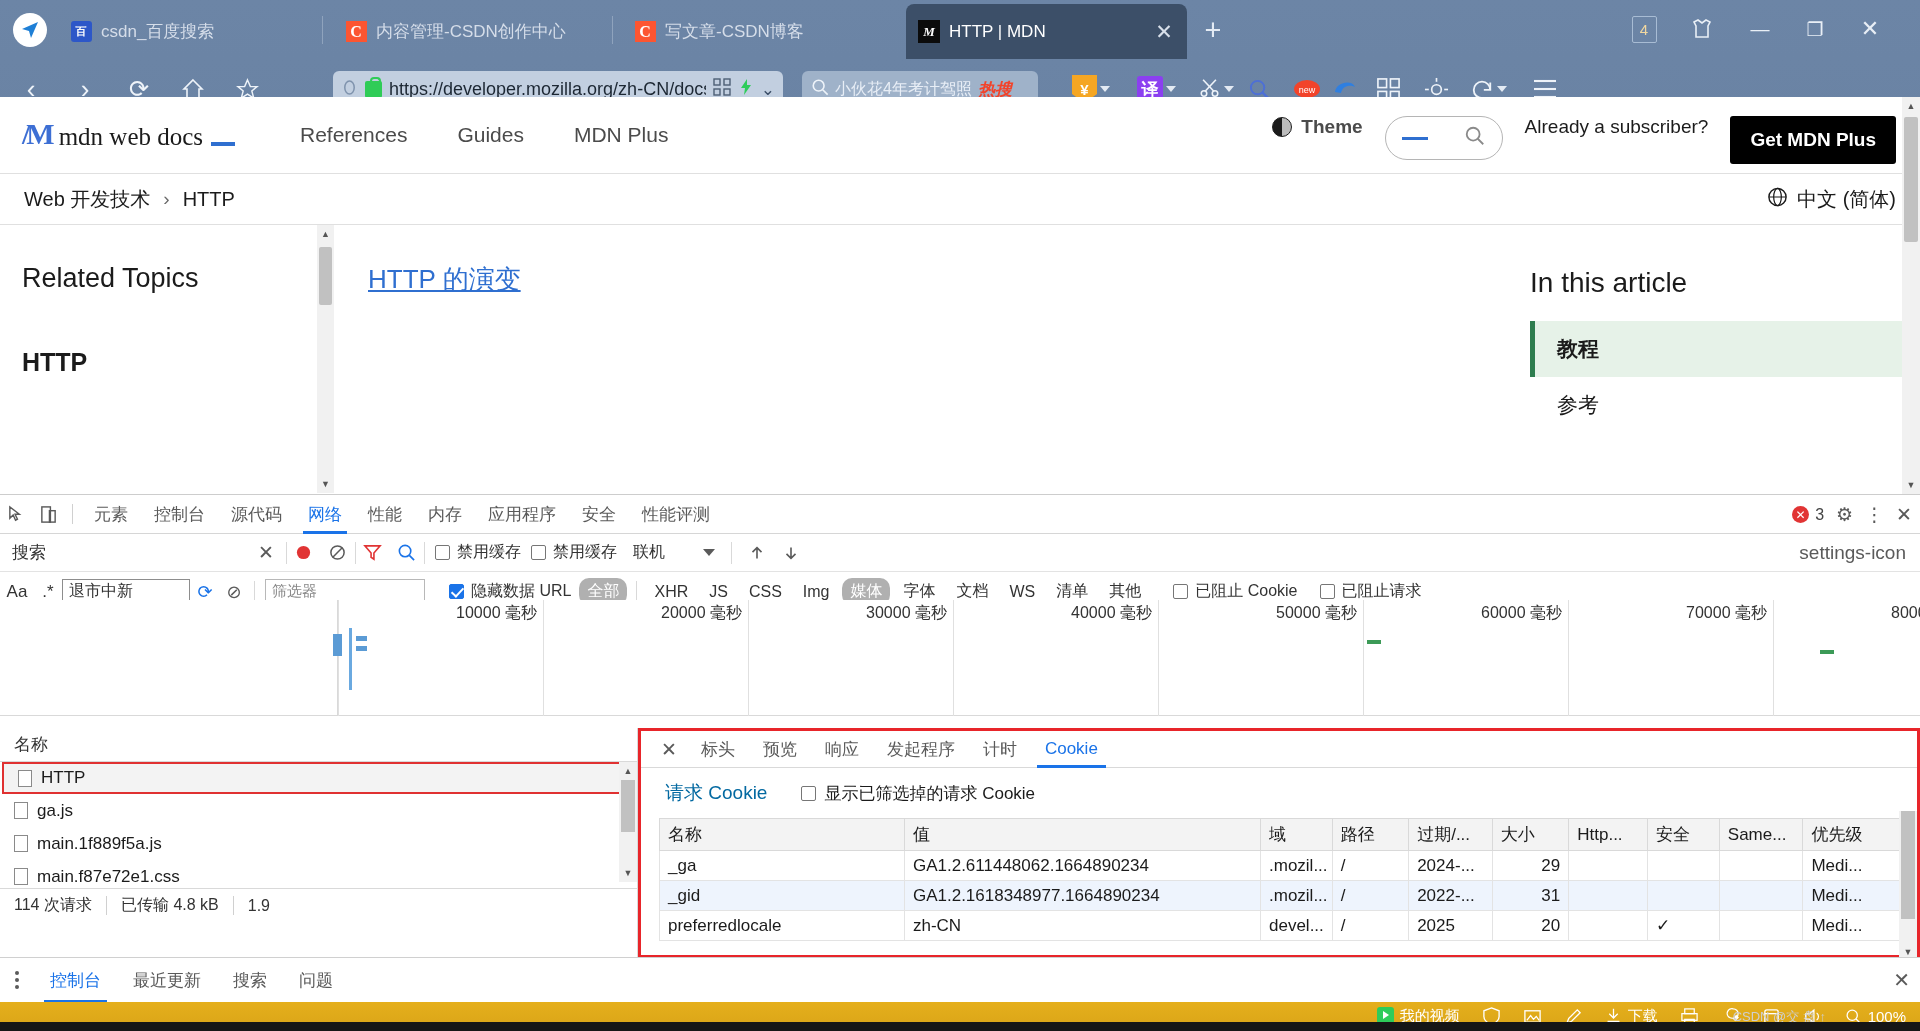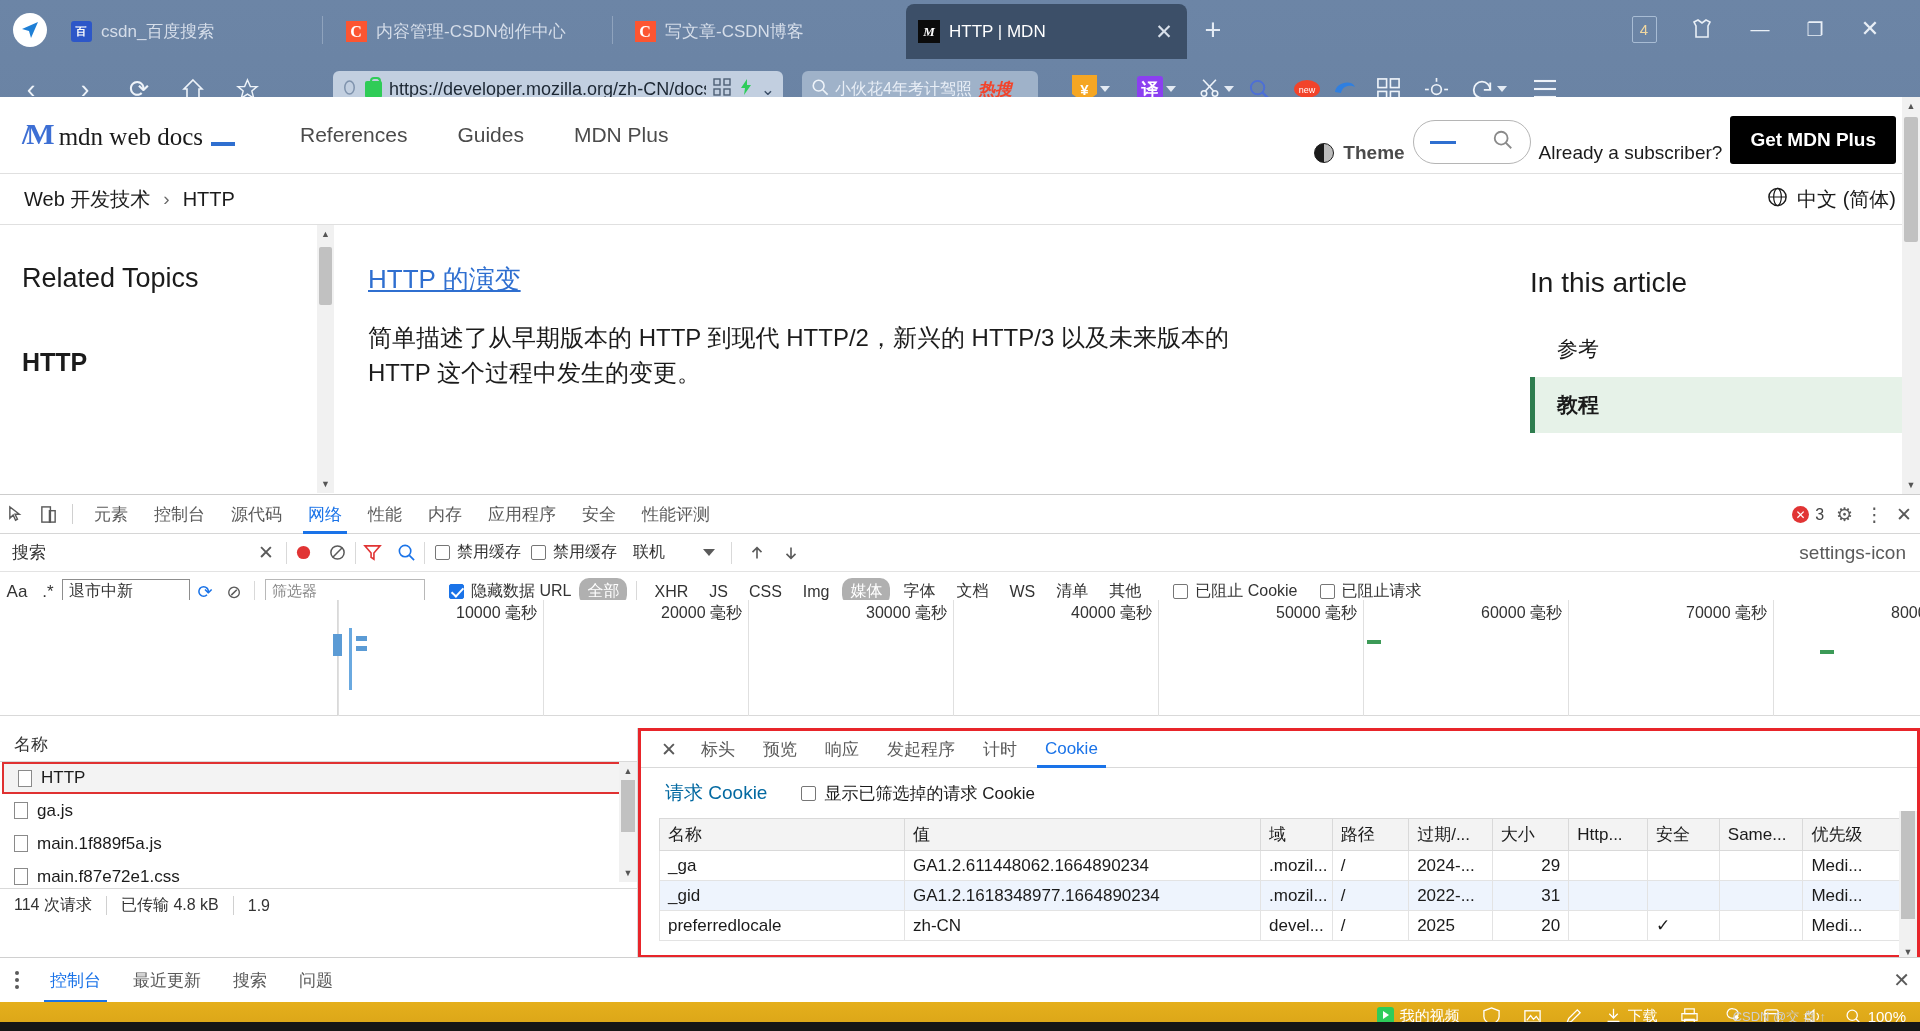--- a/index.html
+++ b/index.html
@@ -77,21 +77,21 @@
 
   
   .page{position:absolute;left:0;top:97px;width:1920px;height:397px;background:#fff;overflow:hidden;}
   .mdn-header{position:relative;height:77px;border-bottom:1px solid #e0e0e0;background:#fff;}
   .mdn-logo{position:absolute;left:22px;top:22px;display:flex;align-items:flex-end;gap:8px;}
   .mdn-logo .m-glyph{font-family:"Liberation Serif",serif;font-size:30px;font-weight:bold;color:#3d6fd4;
     letter-spacing:-4px;line-height:1;}
   .mdn-logo .m-text{font-family:"Liberation Serif",serif;font-size:25px;color:#1b1b1b;line-height:1;}
   .mdn-logo .m-ul{width:24px;height:4px;background:#2f6fd0;margin-bottom:3px;}
   .mdn-nav{position:absolute;left:300px;top:26px;display:flex;gap:50px;font-size:21px;color:#4b4b4b;}
-  .mdn-right{position:absolute;right:24px;top:19px;display:flex;align-items:flex-end;gap:8px;}
+  .mdn-right{position:absolute;right:24px;top:19px;display:flex;align-items:flex-start;gap:22px;}
   .theme-btn{display:flex;align-items:center;gap:9px;font-size:19px;color:#4b4b4b;font-weight:bold;}
   .theme-circ{width:20px;height:20px;border-radius:50%;background:linear-gradient(90deg,#1b1b1b 50%,#bcbcbc 50%);
     border:1px solid #1b1b1b;}
   .mdn-search{width:118px;height:44px;border:1px solid #b5b5b5;border-radius:22px;display:flex;
     align-items:center;justify-content:space-between;padding:0 16px;}
   .mdn-search .cursor{width:26px;height:3px;background:#2f6fd0;}
   .subscriber{font-size:19px;color:#1b1b1b;}
   .mdnplus-btn{background:#000;color:#fff;font-size:19px;font-weight:bold;padding:13px 20px;border-radius:3px;}
   .breadcrumb-bar{position:relative;height:51px;border-bottom:1px solid #e0e0e0;background:#fff;
     display:flex;align-items:center;padding:0 24px;}
@@ -452,26 +452,25 @@
         <h2>Related Topics</h2>
         <h3>HTTP</h3>
       </div>
       <div class="leftscroll">
         <div class="scroll-arrow" style="top:0;">▲</div>
         <div class="thumb"></div>
         <div class="scroll-arrow" style="bottom:0;">▼</div>
       </div>
       <div class="col-main">
         <a>HTTP 的演变</a>
-        <p>简单描述了从早期版本的 HTTP 到现代 HTTP/2，新兴的 HTTP/3 以及未来版本的 HTTP 这个过程中发生的变更。</p>
       </div>
       <div class="col-right">
         <h3>In this article</h3>
+        <div class="tocitem sel">教程</div>
         <div class="tocitem plain">参考</div>
-        <div class="tocitem sel">教程</div>
       </div>
     </div>
 
     <div class="pagescroll">
       <div class="scroll-arrow" style="top:0;width:18px;">▲</div>
       <div class="thumb"></div>
       <div class="scroll-arrow" style="bottom:0;width:18px;">▼</div>
     </div>
   </div>
 

